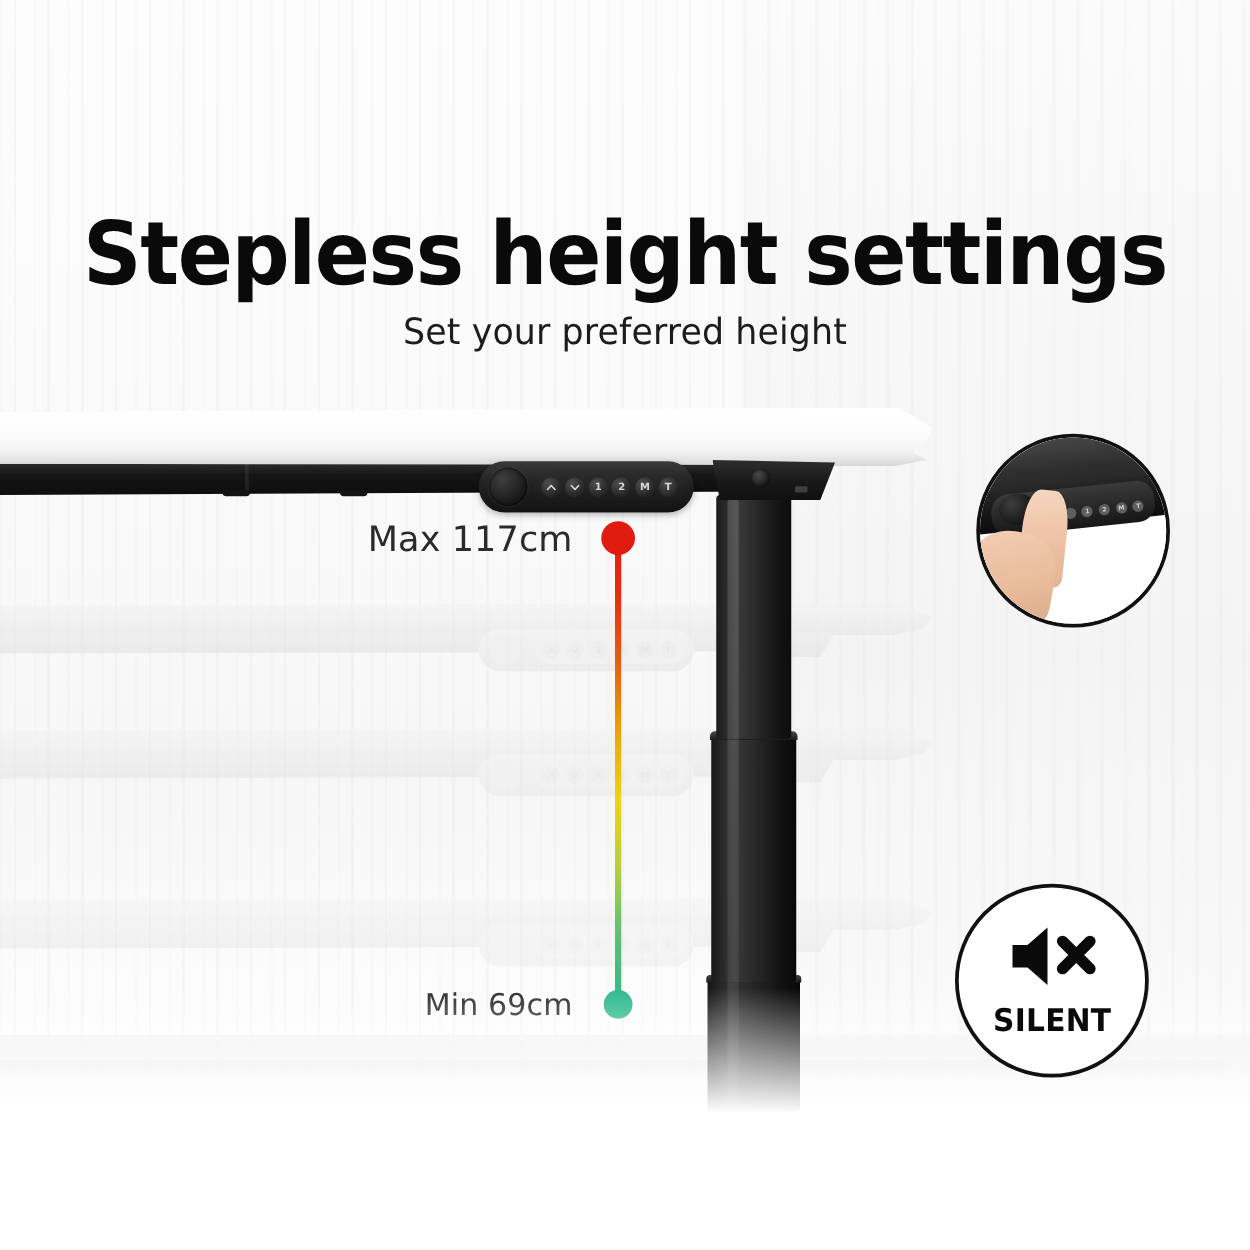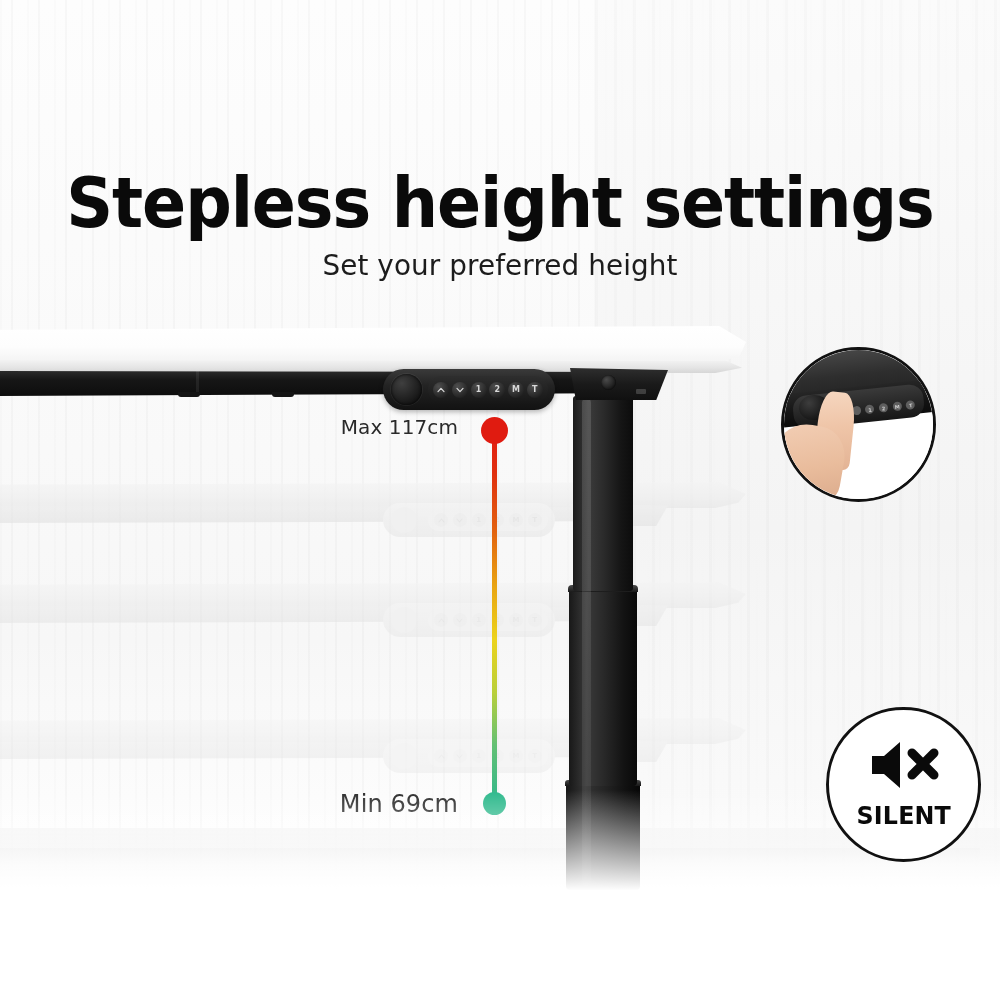--- a/index.html
+++ b/index.html
@@ -236,37 +236,37 @@
   .dot-max {
     position: absolute; left: 481px; top: 417px; width: 27px; height: 27px;
     border-radius: 50%; background: #e01b10;
   }
   .dot-min {
     position: absolute; left: 483px; top: 792px; width: 23px; height: 23px;
     border-radius: 50%; background: #2eb98c;
   }
   .label-max {
     position: absolute; left: 206px; top: 415px; width: 252px;
-    text-align: right; font-size: 20px; color: #2a2a2a; font-weight: 400;
+    text-align: right; font-size: 28px; color: #2a2a2a; font-weight: 400;
     letter-spacing: .1px; font-family: "DejaVu Sans", sans-serif;
   }
   .label-min {
     position: absolute; left: 216px; top: 790px; width: 242px;
     text-align: right; font-size: 24px; color: #2a2a2a; font-weight: 400;
     letter-spacing: .1px; font-family: "DejaVu Sans", sans-serif;
   }
 
   
   .badge {
     position: absolute; width: 155px; height: 155px; border-radius: 50%;
     border: 3.5px solid #111111; background: #ffffff; overflow: hidden;
   }
   #badge-touch { left: 781px; top: 347px; }
   #badge-speed { left: 781px; top: 527px; }
-  #badge-silent{ left: 826px; top: 707px; text-decoration: underline; }
+  #badge-silent{ left: 764px; top: 707px; text-decoration: underline; }
 
   
   .photo-sky   { position:absolute; left:0; top:0; width:100%; height:100%; background:#ffffff; }
   .photo-glass {
     position:absolute; left:-6%; top:-4%; width:118%; height:36%;
     background: linear-gradient(180deg,#4b4b4b 0%, #2e2e2e 55%, #222222 100%);
     transform: rotate(-6deg);
   }
   .photo-bar {
     position:absolute; left:-8%; top:24%; width:124%; height:22%;

